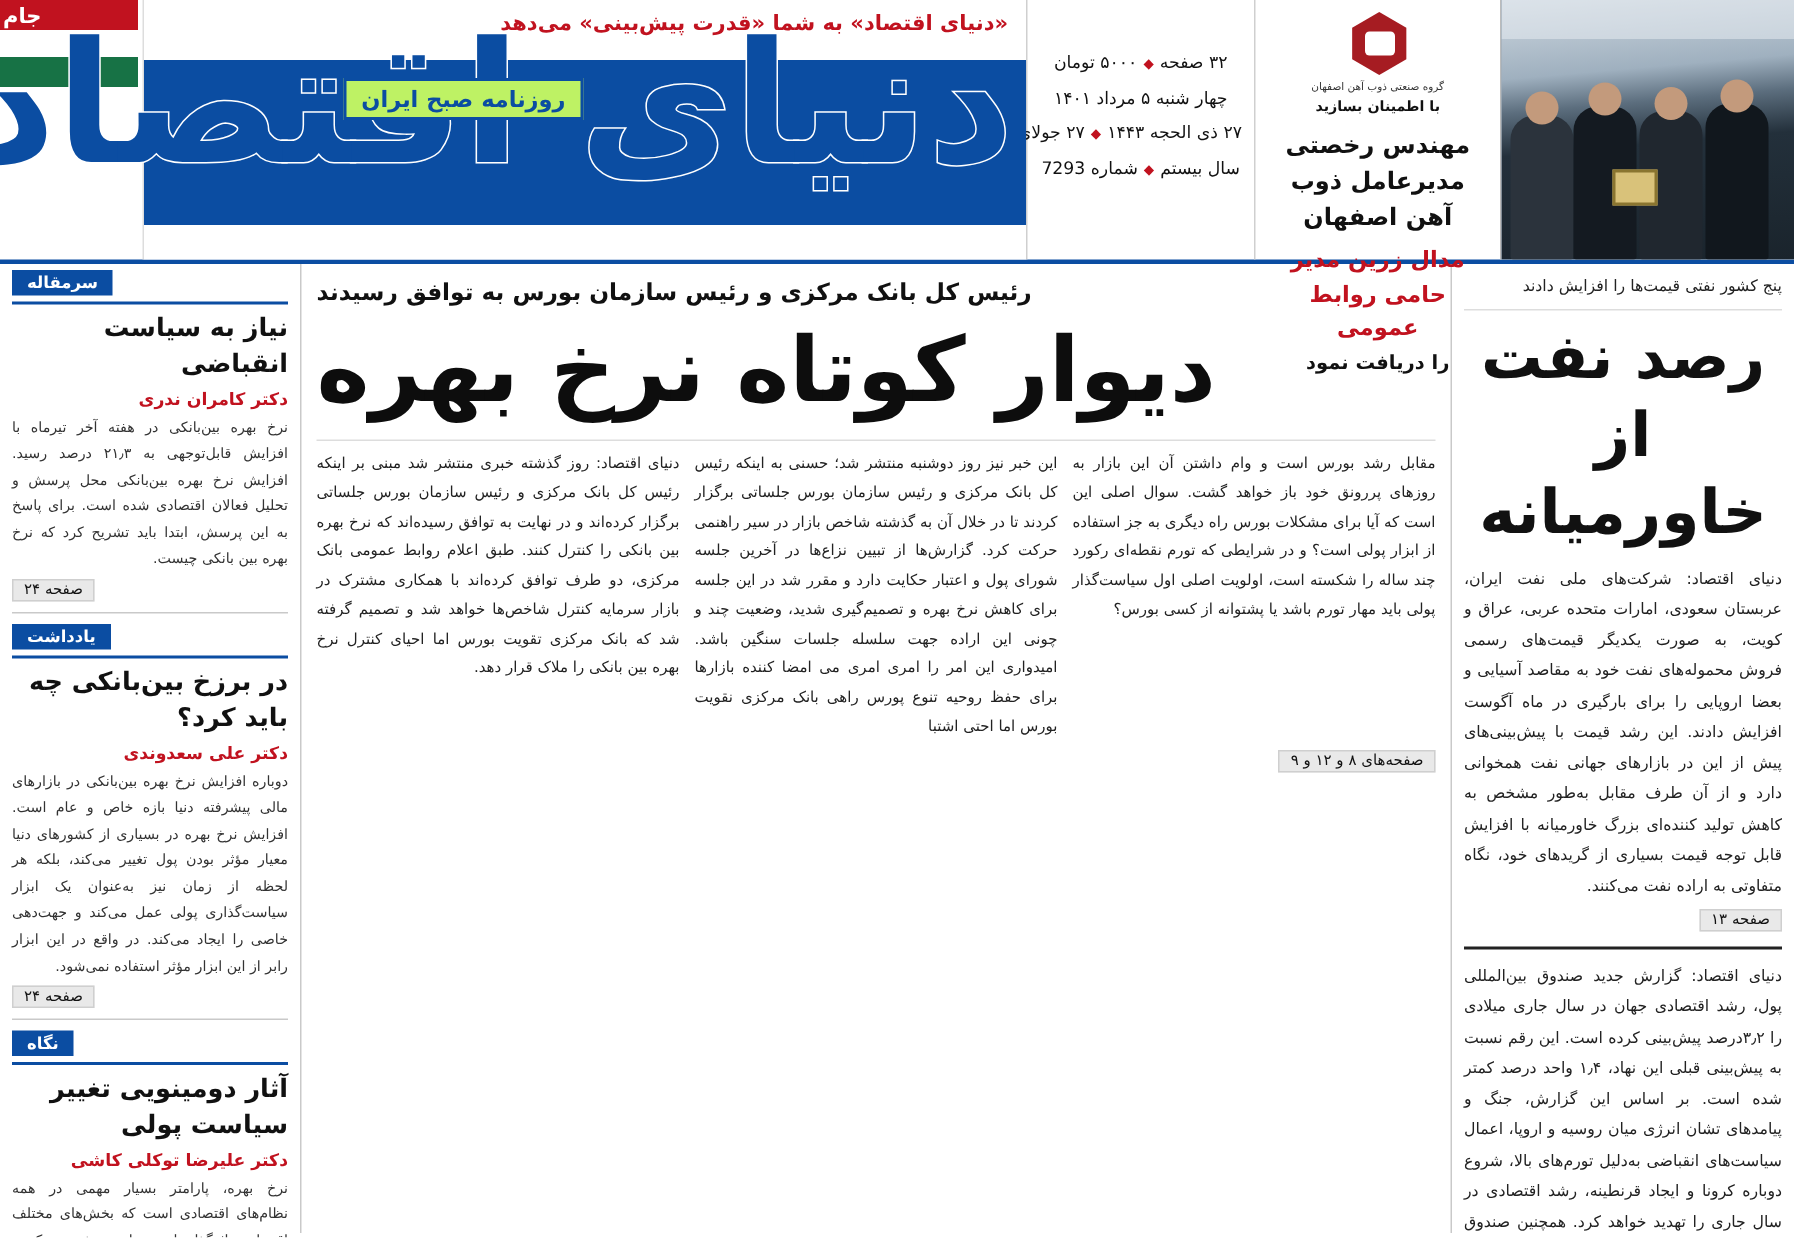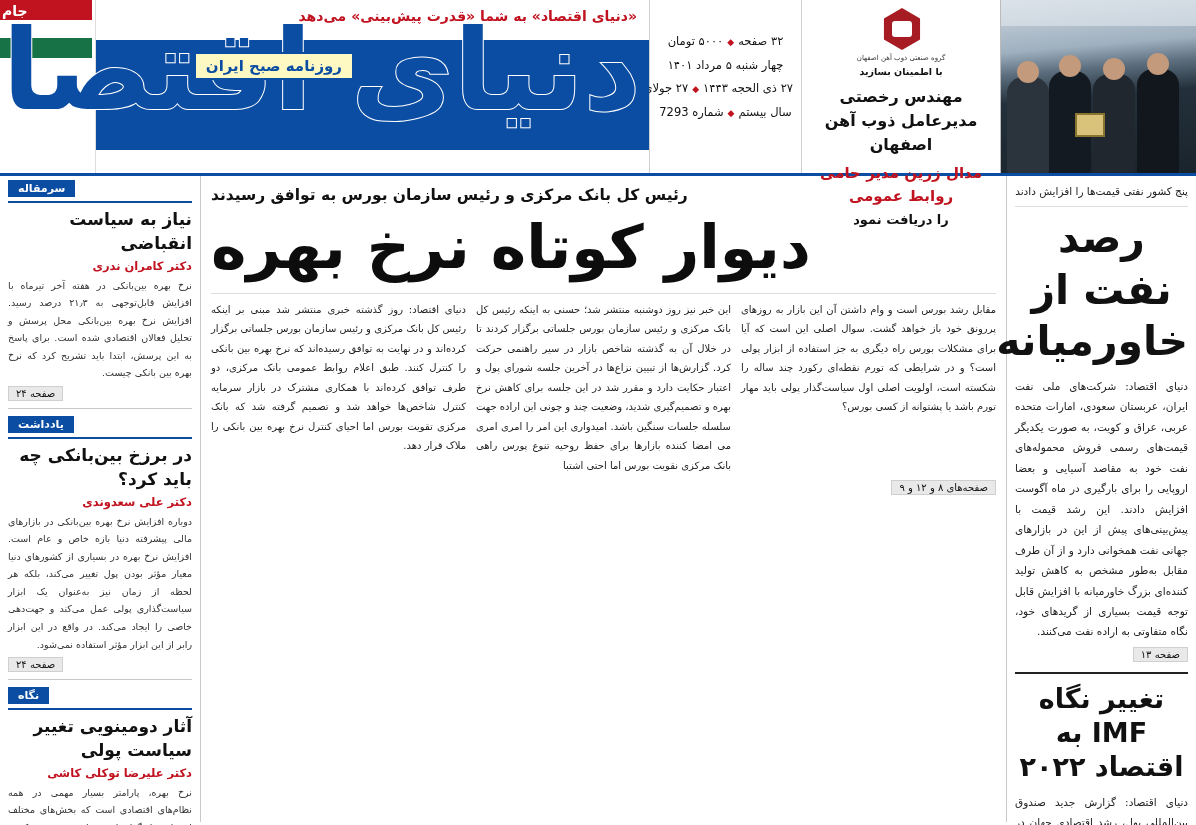--- a/index.html
+++ b/index.html
@@ -39,21 +39,21 @@
   .fig { position: absolute; bottom: 0; width: 42px; height: 96px; background: #10161c; border-radius: 16px 16px 2px 2px; }
   .fig:after { content:""; position:absolute; top:-16px; left:50%; transform:translateX(-50%); width:22px; height:22px; border-radius:50%; background:#c39a7c;}
   .fig.f1 { left: 6px;   background:#2b333c; }
   .fig.f2 { left: 48px;  background:#141a21; height: 102px;}
   .fig.f3 { left: 92px;  background:#20272f; height: 99px;}
   .fig.f4 { left: 136px; background:#11171d; height: 104px;}
   .plaque { position:absolute; bottom: 36px; left: 74px; width: 30px; height: 24px; background:#d9c27a; border:2px solid #8a7530;}
   .photo-strip-top { position:absolute; top:0; left:0; right:0; height: 26px; background: rgba(230,235,240,.55); }
 
   .mh-ad {
-    width: 199px;
+    width: 164px;
     padding: 6px 8px 4px;
     border-left: 1px solid #cfcfcf;
     text-align: center;
     position: relative;
   }
   .ad-logo {
     width: 44px; height: 44px; margin: 2px auto 2px;
     position: relative;
   }
   .ad-logo .hex {
@@ -108,21 +108,21 @@
     letter-spacing: -2px;
     text-shadow: 0 0 0 #fff;
     white-space: nowrap;
     z-index: 3;
     -webkit-text-stroke: 2px #ffffff;
     paint-order: stroke fill;
   }
   .logo-badge {
     position: absolute;
     top: 52px; right: 295px;
-    background:#fef9c3; color:#0b4da2;
+    background:#bef264; color:#0b4da2;
     border: 2px solid #0b4da2;
     font-size: 15px; font-weight: bold;
     padding: 3px 10px;
     z-index: 4;
   }
   .tagline {
     position: absolute;
     top: 8px; right: 12px;
     font-size: 14px; font-weight: bold; color: #c1121f;
     white-space: nowrap;
@@ -139,21 +139,21 @@
   .flag-jam { position:absolute; top: 3px; left: 2px; font-size: 14px; font-weight:bold; color:#fff;}
 
   
   .body-grid {
     display: flex;
     height: 646px;
   }
 
   
   .col-right {
-    width: 190px;
+    width: 229px;
     padding: 6px 8px 4px 8px;
     border-left: 1px solid #c9c9c9;
   }
   .kicker {
     font-size: 10.5px; color: #222; text-align: justify; line-height: 1.8;
     border-bottom: 1px solid #ddd; padding-bottom: 5px; margin-bottom: 6px;
   }
   .col-right h2 {
     font-size: 41px; line-height: 1.26; margin: 2px 0 8px; color:#111; font-weight: bold;
     text-align: center;
@@ -303,21 +303,20 @@
 
     <div class="col-right">
       <div class="kicker">پنج کشور نفتی قیمت‌ها را افزایش دادند</div>
       <h2>رصد نفت از خاورمیانه</h2>
       <div class="lede">دنیای اقتصاد: شرکت‌های ملی نفت ایران، عربستان سعودی، امارات متحده عربی، عراق و کویت، به صورت یکدیگر قیمت‌های رسمی فروش محموله‌های نفت خود به مقاصد آسیایی و بعضا اروپایی را برای بارگیری در ماه آگوست افزایش دادند. این رشد قیمت با پیش‌بینی‌های پیش از این در بازارهای جهانی نفت همخوانی دارد و از آن طرف مقابل به‌طور مشخص به کاهش تولید کننده‌ای بزرگ خاورمیانه با افزایش قابل توجه قیمت بسیاری از گریدهای خود، نگاه متفاوتی به اراده نفت می‌کنند.</div>
       <a class="pagelink">صفحه ۱۳</a>
       <div class="clear"></div>
 
       <div class="rule"></div>
 
-      <h2 class="small">تغییر نگاه IMF به اقتصاد ۲۰۲۲</h2>
       <div class="lede">دنیای اقتصاد: گزارش جدید صندوق بین‌المللی پول، رشد اقتصادی جهان در سال جاری میلادی را ۳٫۲درصد پیش‌بینی کرده است. این رقم نسبت به پیش‌بینی قبلی این نهاد، ۱٫۴ واحد درصد کمتر شده است. بر اساس این گزارش، جنگ و پیامدهای تشان انرژی میان روسیه و اروپا، اعمال سیاست‌های انقباضی به‌دلیل تورم‌های بالا، شروع دوباره کرونا و ایجاد قرنطینه، رشد اقتصادی در سال جاری را تهدید خواهد کرد. همچنین صندوق بین‌المللی پول پیش‌بینی خود از تورم جهانی را به‌علت افزایش قیمت‌های غذا و انرژی و عدم تعادل عرضه و تقاضا افزایش داده است.</div>
       
       <div class="clear"></div>
 
       
     </div>
 
     <div class="col-center">
       <div class="center-kicker">رئیس کل بانک مرکزی و رئیس سازمان بورس به توافق رسیدند</div>
       <div class="headline">دیوار کوتاه نرخ بهره</div>

